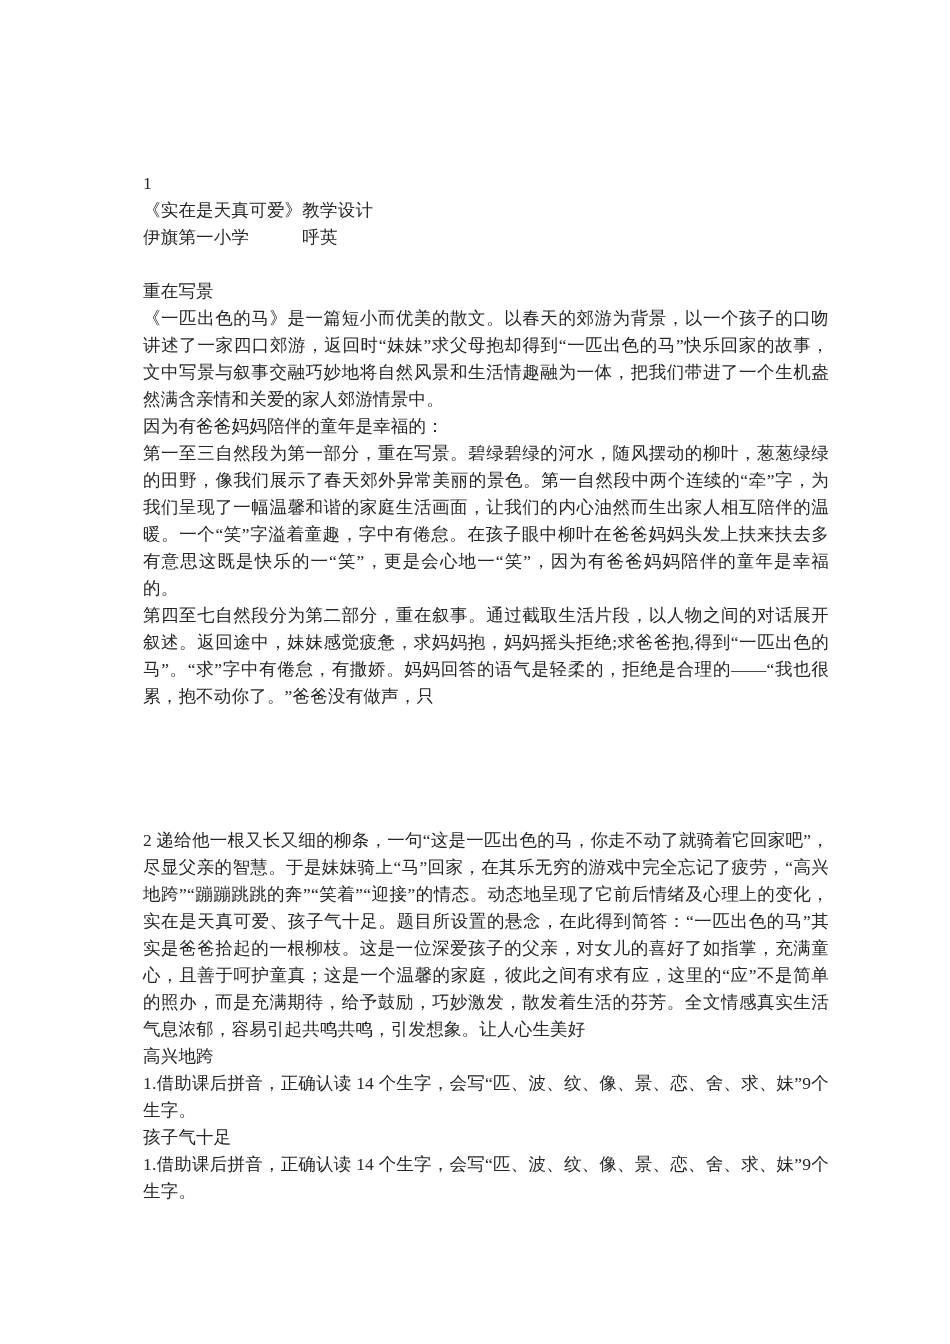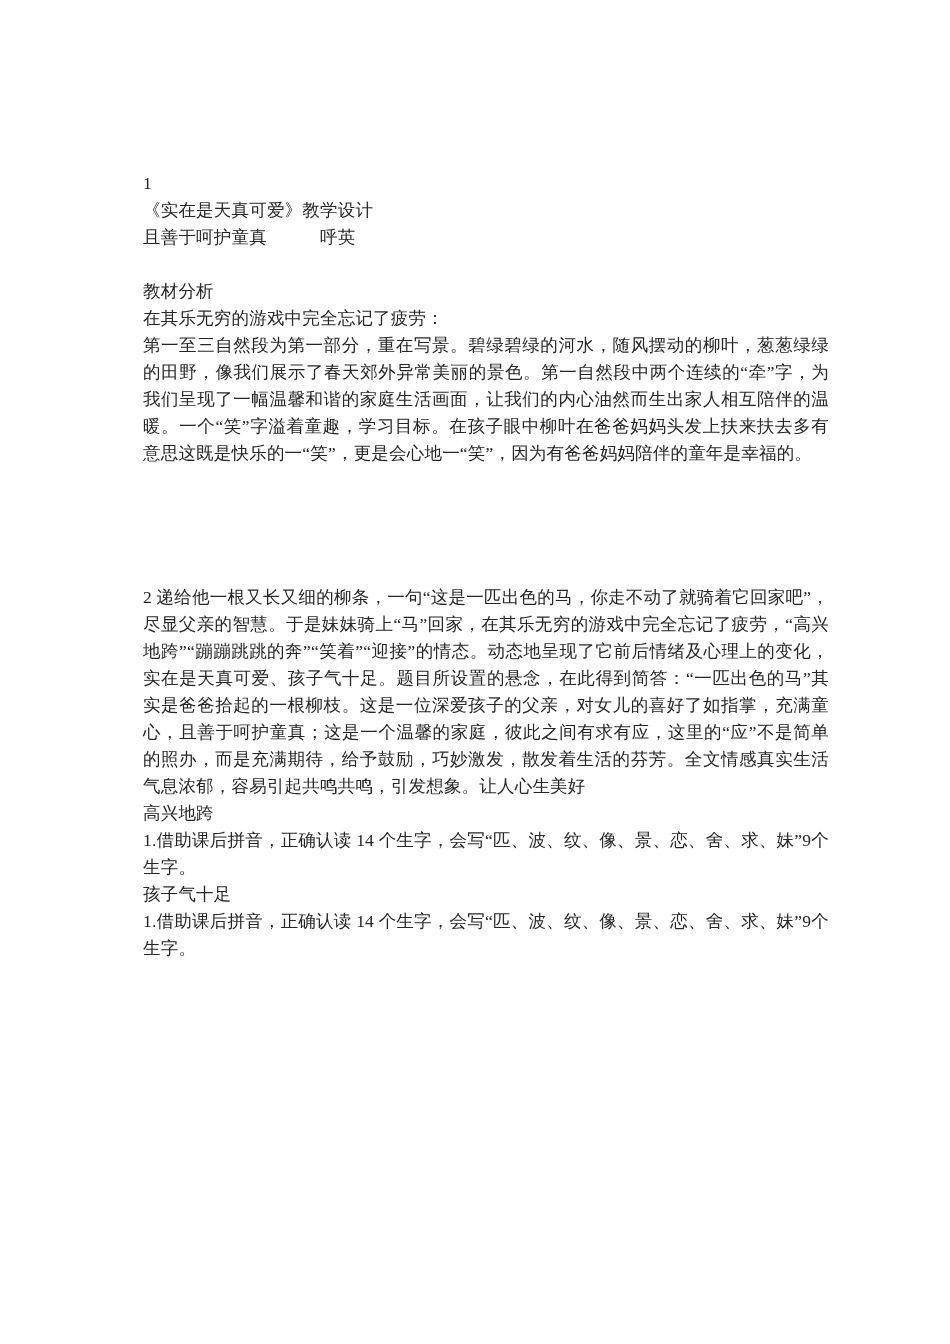--- a/index.html
+++ b/index.html
@@ -37,25 +37,27 @@
     margin-top: 117px;
   }
 </style>
 </head>
 <body>
 
 <div class="document">
   <div class="page page-1">
       <p>1</p>
       <p>《实在是天真可爱》教学设计</p>
-      <p>且善于呵护童真　　　呼英</p>
+      <p>伊旗第一小学　　　呼英</p>
       <p></p>
-      <p>教材分析</p>
-      <p>在其乐无穷的游戏中完全忘记了疲劳：</p>
-      <p>第一至三自然段为第一部分，重在写景。碧绿碧绿的河水，随风摆动的柳叶，葱葱绿绿的田野，像我们展示了春天郊外异常美丽的景色。第一自然段中两个连续的“牵”字，为我们呈现了一幅温馨和谐的家庭生活画面，让我们的内心油然而生出家人相互陪伴的温暖。一个“笑”字溢着童趣，学习目标。在孩子眼中柳叶在爸爸妈妈头发上扶来扶去多有意思这既是快乐的一“笑”，更是会心地一“笑”，因为有爸爸妈妈陪伴的童年是幸福的。</p>
+      <p>重在写景</p>
+      <p>《一匹出色的马》是一篇短小而优美的散文。以春天的郊游为背景，以一个孩子的口吻讲述了一家四口郊游，返回时“妹妹”求父母抱却得到“一匹出色的马”快乐回家的故事，文中写景与叙事交融巧妙地将自然风景和生活情趣融为一体，把我们带进了一个生机盎然满含亲情和关爱的家人郊游情景中。</p>
+      <p>因为有爸爸妈妈陪伴的童年是幸福的：</p>
+      <p>第一至三自然段为第一部分，重在写景。碧绿碧绿的河水，随风摆动的柳叶，葱葱绿绿的田野，像我们展示了春天郊外异常美丽的景色。第一自然段中两个连续的“牵”字，为我们呈现了一幅温馨和谐的家庭生活画面，让我们的内心油然而生出家人相互陪伴的温暖。一个“笑”字溢着童趣，字中有倦怠。在孩子眼中柳叶在爸爸妈妈头发上扶来扶去多有意思这既是快乐的一“笑”，更是会心地一“笑”，因为有爸爸妈妈陪伴的童年是幸福的。</p>
+      <p>第四至七自然段分为第二部分，重在叙事。通过截取生活片段，以人物之间的对话展开叙述。返回途中，妹妹感觉疲惫，求妈妈抱，妈妈摇头拒绝;求爸爸抱,得到“一匹出色的马”。“求”字中有倦怠，有撒娇。妈妈回答的语气是轻柔的，拒绝是合理的——“我也很累，抱不动你了。”爸爸没有做声，只</p>
     </div>
   <div class="page page-2">
       <p>2 递给他一根又长又细的柳条，一句“这是一匹出色的马，你走不动了就骑着它回家吧”，尽显父亲的智慧。于是妹妹骑上“马”回家，在其乐无穷的游戏中完全忘记了疲劳，“高兴地跨”“蹦蹦跳跳的奔”“笑着”“迎接”的情态。动态地呈现了它前后情绪及心理上的变化，实在是天真可爱、孩子气十足。题目所设置的悬念，在此得到简答：“一匹出色的马”其实是爸爸拾起的一根柳枝。这是一位深爱孩子的父亲，对女儿的喜好了如指掌，充满童心，且善于呵护童真；这是一个温馨的家庭，彼此之间有求有应，这里的“应”不是简单的照办，而是充满期待，给予鼓励，巧妙激发，散发着生活的芬芳。全文情感真实生活气息浓郁，容易引起共鸣共鸣，引发想象。让人心生美好</p>
       <p>高兴地跨</p>
       <p>1.借助课后拼音，正确认读 14 个生字，会写“匹、波、纹、像、景、恋、舍、求、妹”9个生字。</p>
       <p>孩子气十足</p>
       <p>1.借助课后拼音，正确认读 14 个生字，会写“匹、波、纹、像、景、恋、舍、求、妹”9个生字。</p>
     </div>
 </div>
 

